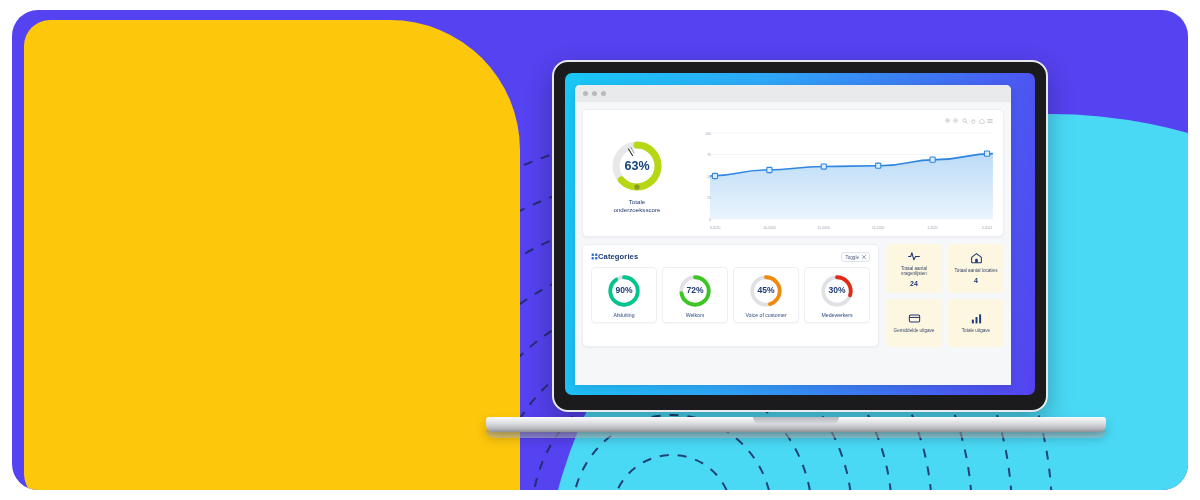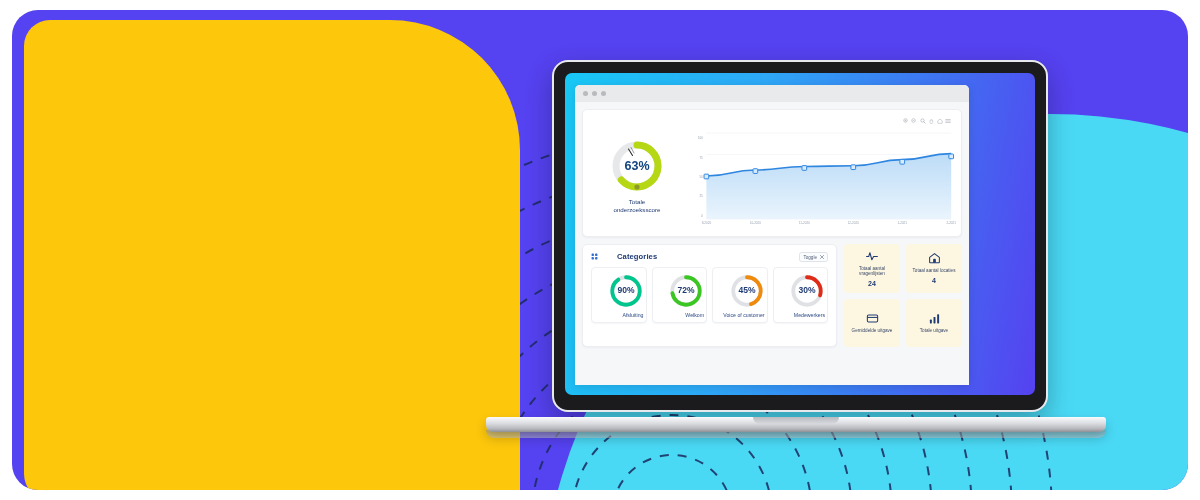--- a/index.html
+++ b/index.html
@@ -89,21 +89,21 @@
     width: 620px; height: 8px;
     border-radius: 0 0 8px 8px;
     background: linear-gradient(180deg,#9a9ca1,#c9cbd0);
     opacity: .55;
   }
 
   
   .win {
     position: absolute;
     left: 10px; top: 12px;
-    width: 394px; height: 300px;
+    width: 436px; height: 300px;
     background: #f6f7f9;
     border-radius: 5px 5px 0 0;
     overflow: hidden;
     box-shadow: 0 2px 10px rgba(0,0,0,.12);
   }
   .titlebar {
     height: 17px;
     background: #e9eaec;
     display: flex;
     align-items: center;
@@ -162,21 +162,21 @@
 
   .plot { position: absolute; left: 0; top: 12px; width: 100%; height: 104px; }
 
   
   .mid-row { display: flex; gap: 7px; margin-top: 7px; height: 103px; }
   .cat-card { flex: 1; padding: 7px 8px 8px 8px; position: relative; }
 
   .cat-head {
     display: flex;
     align-items: center;
-    gap: 19px;
+    gap: 0;
     margin-bottom: 6px;
   }
   .cat-head-title {
     font-size: 7.6px;
     font-weight: bold;
     color: #1f3b73;
     letter-spacing: .1px;
   }
   .grid-ic { width: 7px; height: 7px; color: #2f6fd0; display: block; }
 
@@ -196,21 +196,21 @@
 
   .cat-row { display: flex; gap: 5px; }
   .cat-tile {
     flex: 1;
     background: #fff;
     border: 1px solid #edeff2;
     border-radius: 4px;
     padding: 5px 2px 4px 2px;
     display: flex;
     flex-direction: column;
-    align-items: flex-end;
+    align-items: center;
     box-shadow: 0 1px 1px rgba(25,40,80,.04);
   }
   .cat-label {
     margin-top: 3px;
     font-size: 5.2px;
     line-height: 6.4px;
     color: #2c4a83;
     text-align: center;
   }
 

